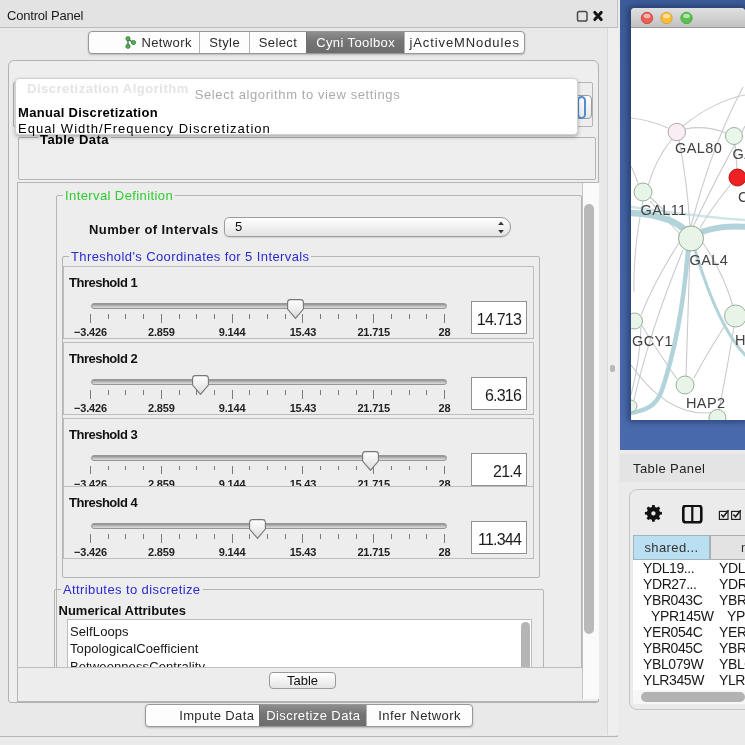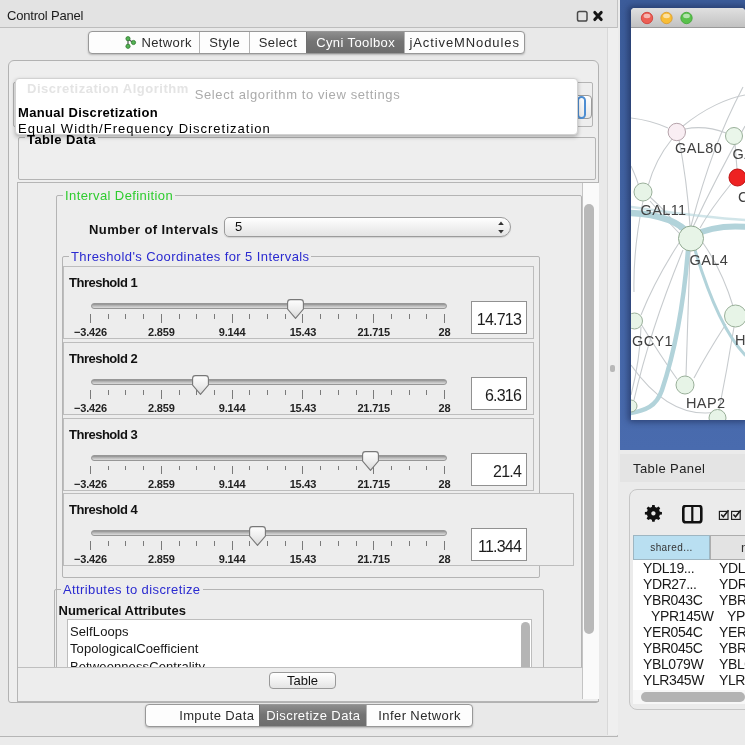--- a/index.html
+++ b/index.html
@@ -78,21 +78,21 @@
       <div class="s sel" style="width:104px;">Cyni Toolbox</div>
       <div class="s" style="width:127px;letter-spacing:0.9px;">jActiveMNodules</div>
     </div>
 
     <div class="abs grp" style="left:13px;top:82px;width:578px;height:43px;"></div>
 
     <div class="abs" style="left:560px;top:95px;width:30px;height:22px;background:linear-gradient(180deg,#fff,#e8e8e8);border:1px solid #9b9b9b;border-radius:4px;"></div>
     <div class="abs" style="left:577px;top:96px;width:5px;height:19px;background:linear-gradient(180deg,#fdfdfd,#e9e9e9);border:2.5px solid #4e8ed2;border-radius:5px;"></div>
 
     <div class="abs grp" style="left:18px;top:137px;width:576px;height:41px;">
-      <div class="gtitle" style="font-weight:bold;color:#000;top:-5px;">Table Data</div>
+      <div class="gtitle" style="font-weight:bold;color:#000;top:-5px;margin-left:13px;">Table Data</div>
     </div>
 
     <div class="abs" style="left:17px;top:182px;width:580px;height:518px;border:1px solid #b5b5b5;background:#ededed;">
 
       <div class="abs" style="left:564px;top:0;width:16px;height:516px;background:#fafafa;border-left:1px solid #c4c4c4;"></div>
       <div class="abs" style="left:566px;top:21px;width:10px;height:430px;background:#b9b9b9;border-radius:6px;"></div>
 
       <div class="abs" id="viewport" style="left:0;top:0;width:564px;height:485px;overflow:hidden;">
 
         <div class="abs grp" style="left:38px;top:12px;width:524px;height:520px;">
@@ -236,21 +236,21 @@
                   <stop offset="0.55" stop-color="#ececec"></stop>
                   <stop offset="1" stop-color="#d8d8d8"></stop>
                 </linearGradient>
               </defs>
               <path d="M3.5 .6 H13.5 Q16.4 .6 16.4 3.5 V10 L8.5 19.4 L.6 10 V3.5 Q.6 .6 3.5 .6 Z" fill="url(#tg2)" stroke="#777" stroke-width="1.1"></path>
             </svg>
             <div class="abs fld tfield">
               <span class="fldv">21.4</span>
             </div>
           </div>
-<div class="abs thp" style="top:310px;padding-left:40px;">
+<div class="abs thp" style="top:303px;">
             <div class="thlabel">Threshold 4</div>
             <div class="track"></div>
             <div class="tick" style="left:26.0px;top:47px;height:8.5px;"></div>
             <div class="tick" style="left:43.7px;top:47px;height:4.5px;"></div>
             <div class="tick" style="left:61.4px;top:47px;height:4.5px;"></div>
             <div class="tick" style="left:79.1px;top:47px;height:4.5px;"></div>
             <div class="tick" style="left:96.8px;top:47px;height:8.5px;"></div>
             <div class="tick" style="left:114.5px;top:47px;height:4.5px;"></div>
             <div class="tick" style="left:132.2px;top:47px;height:4.5px;"></div>
             <div class="tick" style="left:149.9px;top:47px;height:4.5px;"></div>
@@ -404,21 +404,21 @@
       <line x1="48.3" y1="1" x2="48.3" y2="17.3" stroke="#111" stroke-width="2.2"></line>
       <g stroke="#1a1a1a" stroke-width="1.15" fill="none">
         <rect x="75.4" y="6.4" width="8.6" height="8"></rect>
         <path d="M77.2 9.6 L79.3 11.8 L84.5 5.2" stroke-width="1.5"></path>
         <rect x="87.6" y="6.4" width="8.6" height="8"></rect>
         <path d="M89.4 9.6 L91.5 11.8 L96.7 5.2" stroke-width="1.5"></path>
       </g>
     </svg>
 
     <div class="abs" style="left:3px;top:45px;width:127px;height:155px;overflow:hidden;">
-      <div class="abs" style="left:0;top:0;width:75px;height:23px;background:#b9dff1;border:1px solid #9eb6c2;text-align:center;font-size:10px;color:#333;line-height:23px;">shared...</div>
+      <div class="abs" style="left:0;top:0;width:75px;height:23px;background:#b9dff1;border:1px solid #9eb6c2;text-align:center;font-size:13px;color:#333;line-height:23px;">shared...</div>
       <div class="abs" style="left:77px;top:0;width:60px;height:23px;background:#e3e3e3;border:1px solid #adadad;font-size:13px;color:#333;line-height:23px;padding-left:30px;">n</div>
       <div class="abs" id="tabrows" style="left:0;top:25px;width:127px;height:133px;background:#fff;font-size:14px;color:#191919;overflow:hidden;letter-spacing:-0.4px;">
           <div style="height:16px;line-height:16px;white-space:nowrap;"><span style="display:inline-block;width:76px;padding-left:10px;">YDL19...</span><span>YDL1</span></div>
           <div style="height:16px;line-height:16px;white-space:nowrap;"><span style="display:inline-block;width:76px;padding-left:10px;">YDR27...</span><span>YDR2</span></div>
           <div style="height:16px;line-height:16px;white-space:nowrap;"><span style="display:inline-block;width:76px;padding-left:10px;">YBR043C</span><span>YBR0</span></div>
           <div style="height:16px;line-height:16px;white-space:nowrap;"><span style="display:inline-block;width:76px;padding-left:18px;">YPR145W</span><span>YPR1</span></div>
           <div style="height:16px;line-height:16px;white-space:nowrap;"><span style="display:inline-block;width:76px;padding-left:10px;">YER054C</span><span>YER0</span></div>
           <div style="height:16px;line-height:16px;white-space:nowrap;"><span style="display:inline-block;width:76px;padding-left:10px;">YBR045C</span><span>YBR0</span></div>
           <div style="height:16px;line-height:16px;white-space:nowrap;"><span style="display:inline-block;width:76px;padding-left:10px;">YBL079W</span><span>YBL0</span></div>
           <div style="height:16px;line-height:16px;white-space:nowrap;"><span style="display:inline-block;width:76px;padding-left:10px;">YLR345W</span><span>YLR3</span></div>

